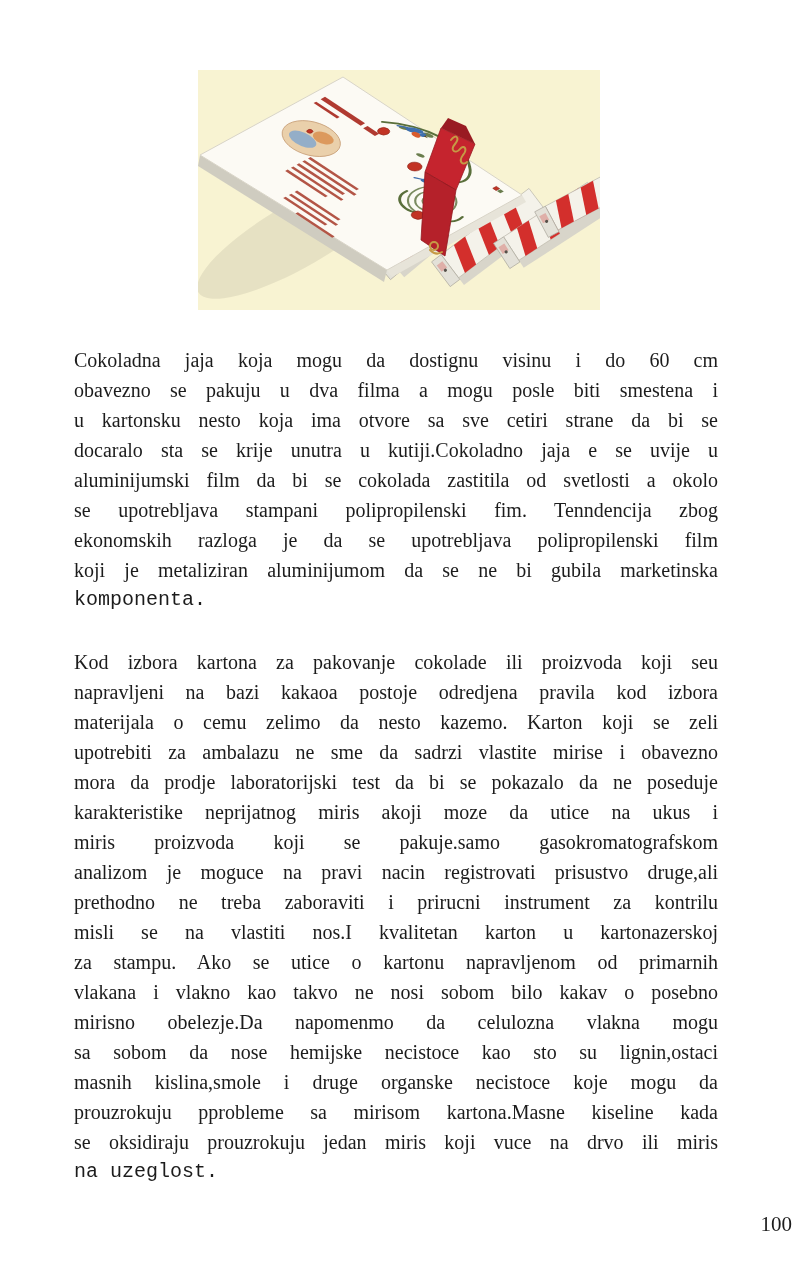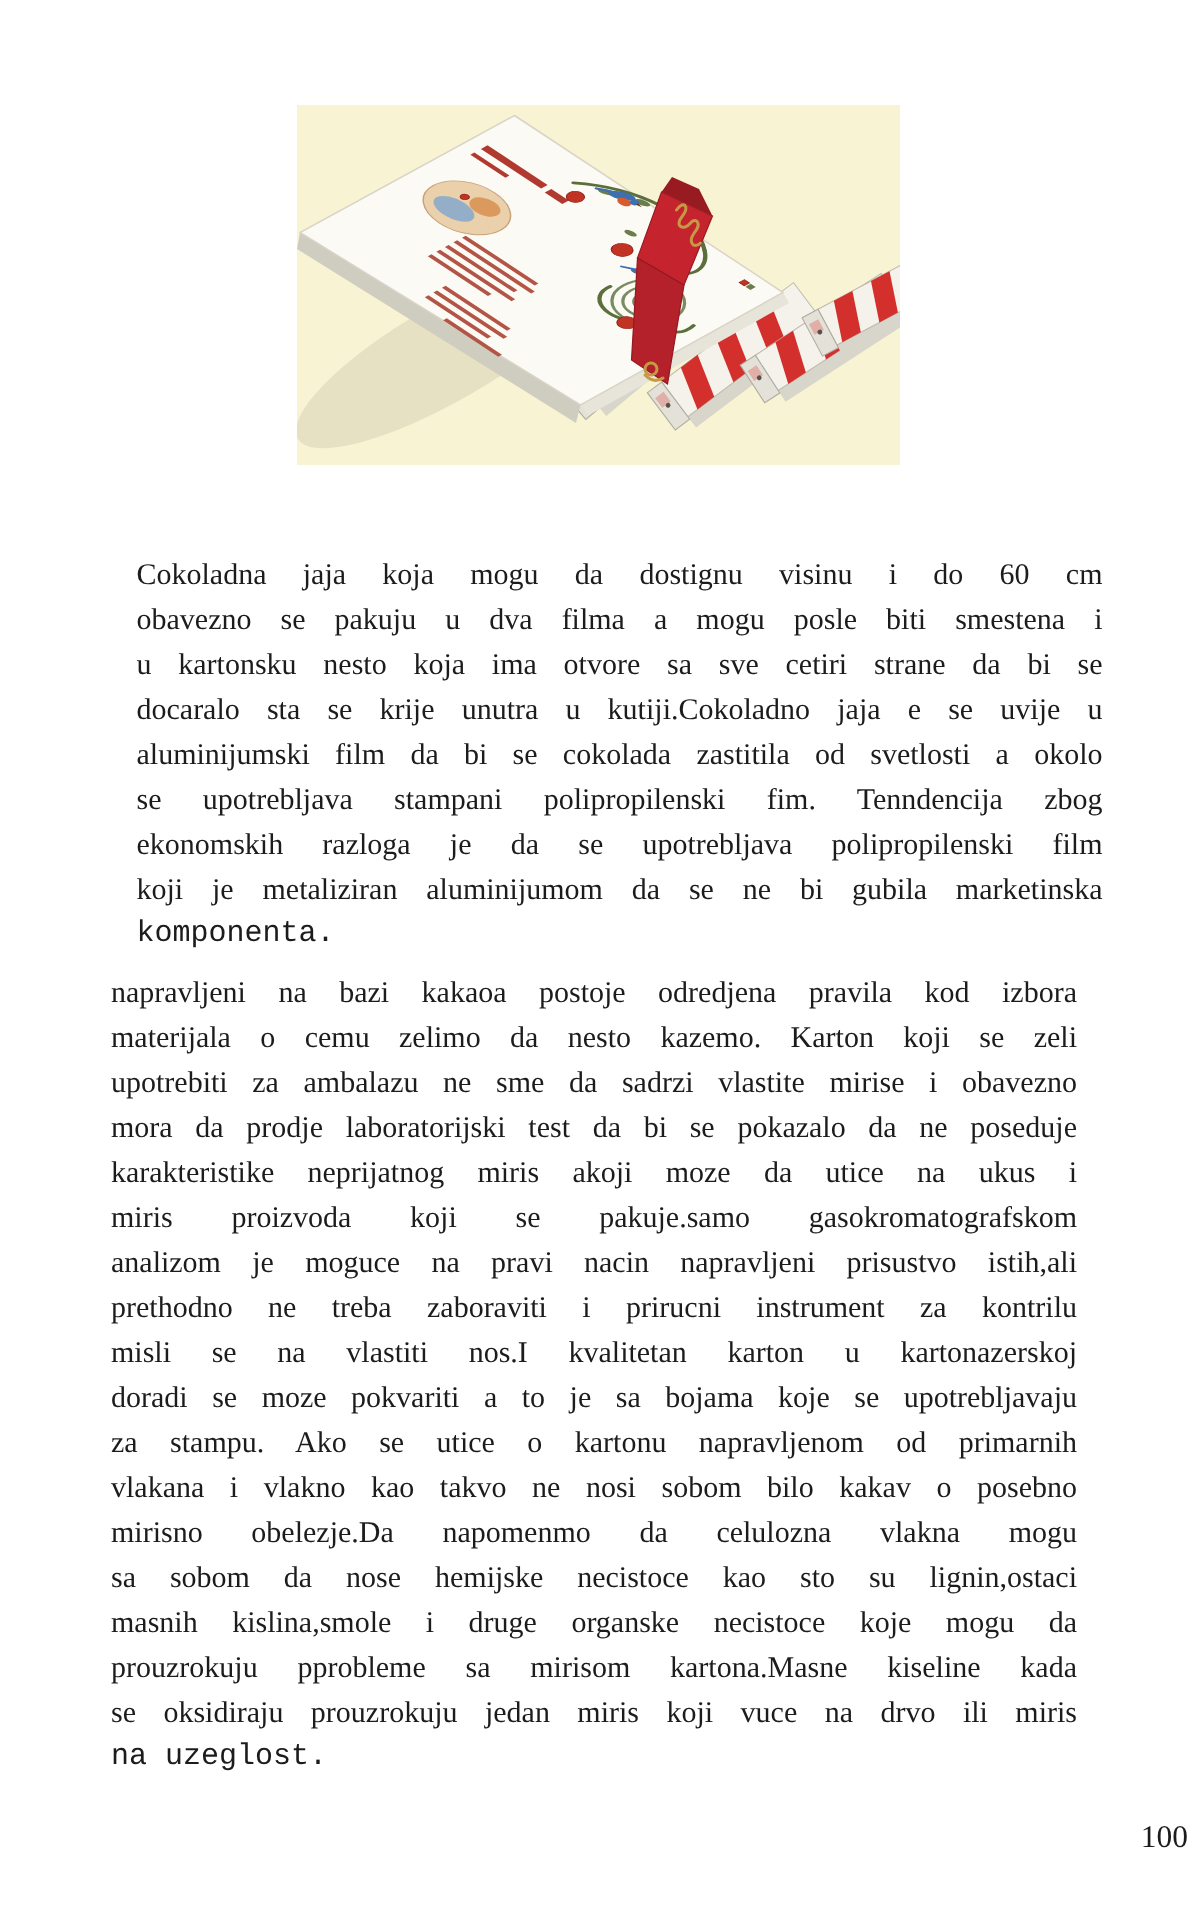--- a/index.html
+++ b/index.html
@@ -13,21 +13,21 @@
   .photo{
     position:absolute;left:198px;top:70px;width:402px;height:240px;
     background:var(--photo_bg,#f8f3d2);
   }
   .photo svg{display:block;width:402px;height:240px;}
   .text-block{
     position:absolute;left:74px;width:644px;
     color:var(--text_color,#1c1c1c);
     font-size:20px;line-height:30px;
   }
-  .para-1{top:368px;margin-left:17px;}
+  .para-1{top:345px;}
   .para-2{top:647px;}
   .line{text-align:justify;text-align-last:justify;}
   .para .line:last-child{text-align-last:left;font-family:Liberation Mono, monospace;}
   .page-number{
     position:absolute;top:1212px;left:0;width:100%;
     text-align:right;font-size:21px;color:var(--text_color,#1c1c1c);
   }
   
   .shadow{fill:rgba(0,0,0,0.07);}
   .lid{fill:var(--box_white,#fcfaf4);stroke:#d8d4c8;stroke-width:1;}
@@ -204,30 +204,30 @@
       <div class="line">u kartonsku nesto koja ima otvore sa sve cetiri strane da bi se</div>
       <div class="line">docaralo sta se krije unutra u kutiji.Cokoladno jaja e se uvije u</div>
       <div class="line">aluminijumski film da bi se cokolada zastitila od svetlosti a okolo</div>
       <div class="line">se upotrebljava stampani polipropilenski fim. Tenndencija zbog</div>
       <div class="line">ekonomskih razloga je da se upotrebljava polipropilenski film</div>
       <div class="line">koji je metaliziran aluminijumom da se ne bi gubila marketinska</div>
       <div class="line">komponenta.</div>
     </div>
 
   <div class="text-block para para-2">
+      <div class="line">Kod izbora kartona za pakovanje cokolade ili proizvoda koji seu</div>
       <div class="line">napravljeni na bazi kakaoa postoje odredjena pravila kod izbora</div>
       <div class="line">materijala o cemu zelimo da nesto kazemo. Karton koji se zeli</div>
       <div class="line">upotrebiti za ambalazu ne sme da sadrzi vlastite mirise i obavezno</div>
       <div class="line">mora da prodje laboratorijski test da bi se pokazalo da ne poseduje</div>
       <div class="line">karakteristike neprijatnog miris akoji moze da utice na ukus i</div>
       <div class="line">miris proizvoda koji se pakuje.samo gasokromatografskom</div>
-      <div class="line">analizom je moguce na pravi nacin napravljeni prisustvo istih,ali</div>
+      <div class="line">analizom je moguce na pravi nacin registrovati prisustvo druge,ali</div>
       <div class="line">prethodno ne treba zaboraviti i prirucni instrument za kontrilu</div>
       <div class="line">misli se na vlastiti nos.I kvalitetan karton u kartonazerskoj</div>
-      <div class="line">doradi se moze pokvariti a to je sa bojama koje se upotrebljavaju</div>
       <div class="line">za stampu. Ako se utice o kartonu napravljenom od primarnih</div>
       <div class="line">vlakana i vlakno kao takvo ne nosi sobom bilo kakav o posebno</div>
       <div class="line">mirisno obelezje.Da napomenmo da celulozna vlakna mogu</div>
       <div class="line">sa sobom da nose hemijske necistoce kao sto su lignin,ostaci</div>
       <div class="line">masnih kislina,smole i druge organske necistoce koje mogu da</div>
       <div class="line">prouzrokuju pprobleme sa mirisom kartona.Masne kiseline kada</div>
       <div class="line">se oksidiraju prouzrokuju jedan miris koji vuce na drvo ili miris</div>
       <div class="line">na uzeglost.</div>
     </div>
 

